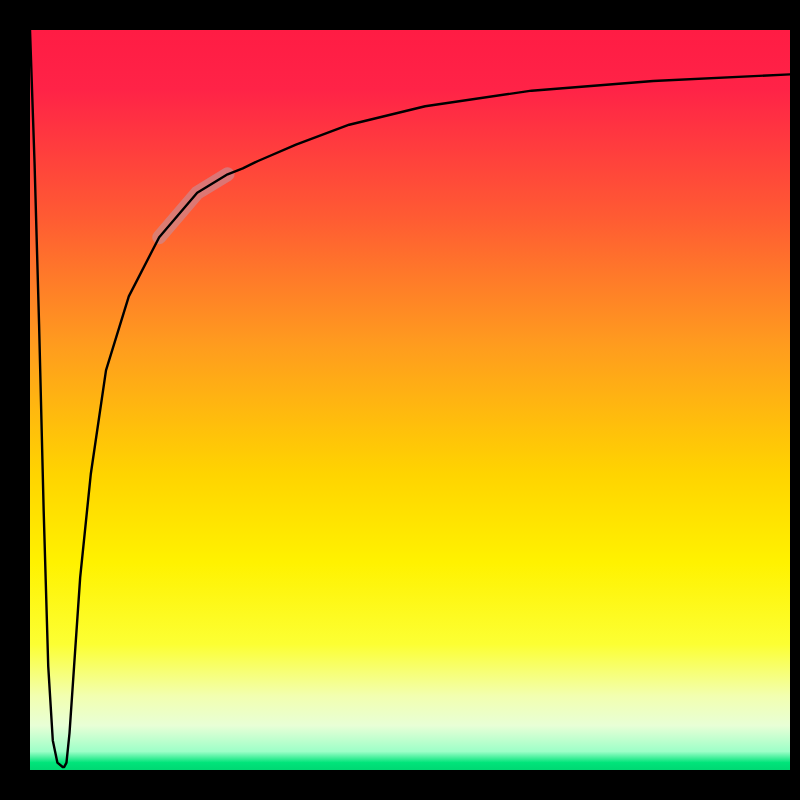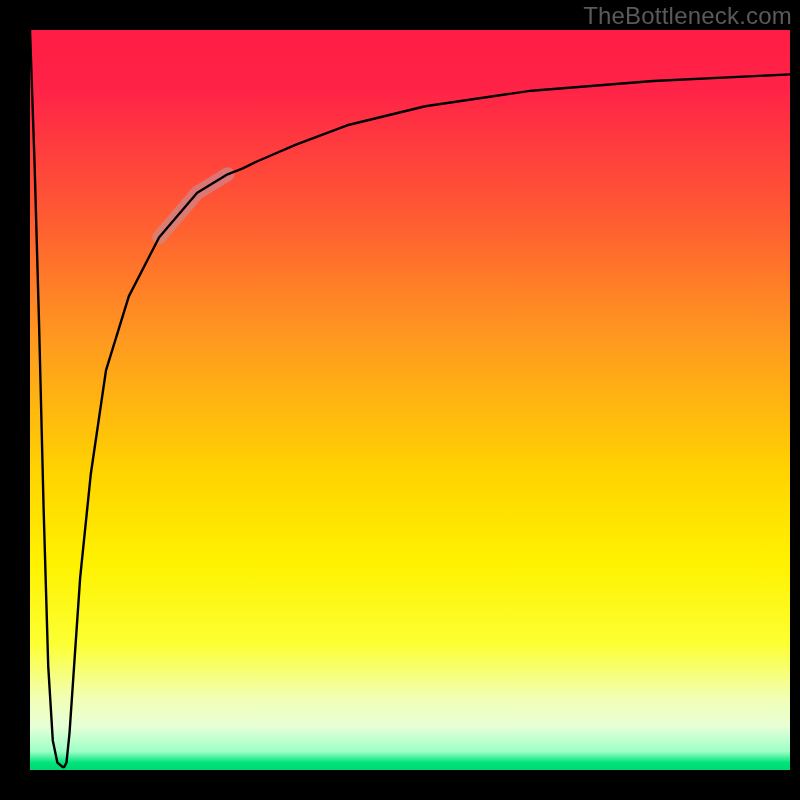--- a/index.html
+++ b/index.html
@@ -43,21 +43,20 @@
     stroke: #c98c95;
     stroke-opacity: 0.65;
     stroke-width: 14;
     stroke-linecap: round;
   }
 </style>
 </head>
 <body>
 
 <div class="stage">
-  <div class="watermark">TheBottleneck.com</div>
 
   <svg id="chart-svg" width="800" height="800">
     <defs>
       <linearGradient id="bg-grad" x1="0" y1="0" x2="0" y2="1">
           <stop offset="0.00%" stop-color="#ff1c44"></stop>
           <stop offset="8.00%" stop-color="#ff2347"></stop>
           <stop offset="25.00%" stop-color="#ff5a33"></stop>
           <stop offset="42.00%" stop-color="#ff9a1f"></stop>
           <stop offset="60.00%" stop-color="#ffd400"></stop>
           <stop offset="72.00%" stop-color="#fff200"></stop>

